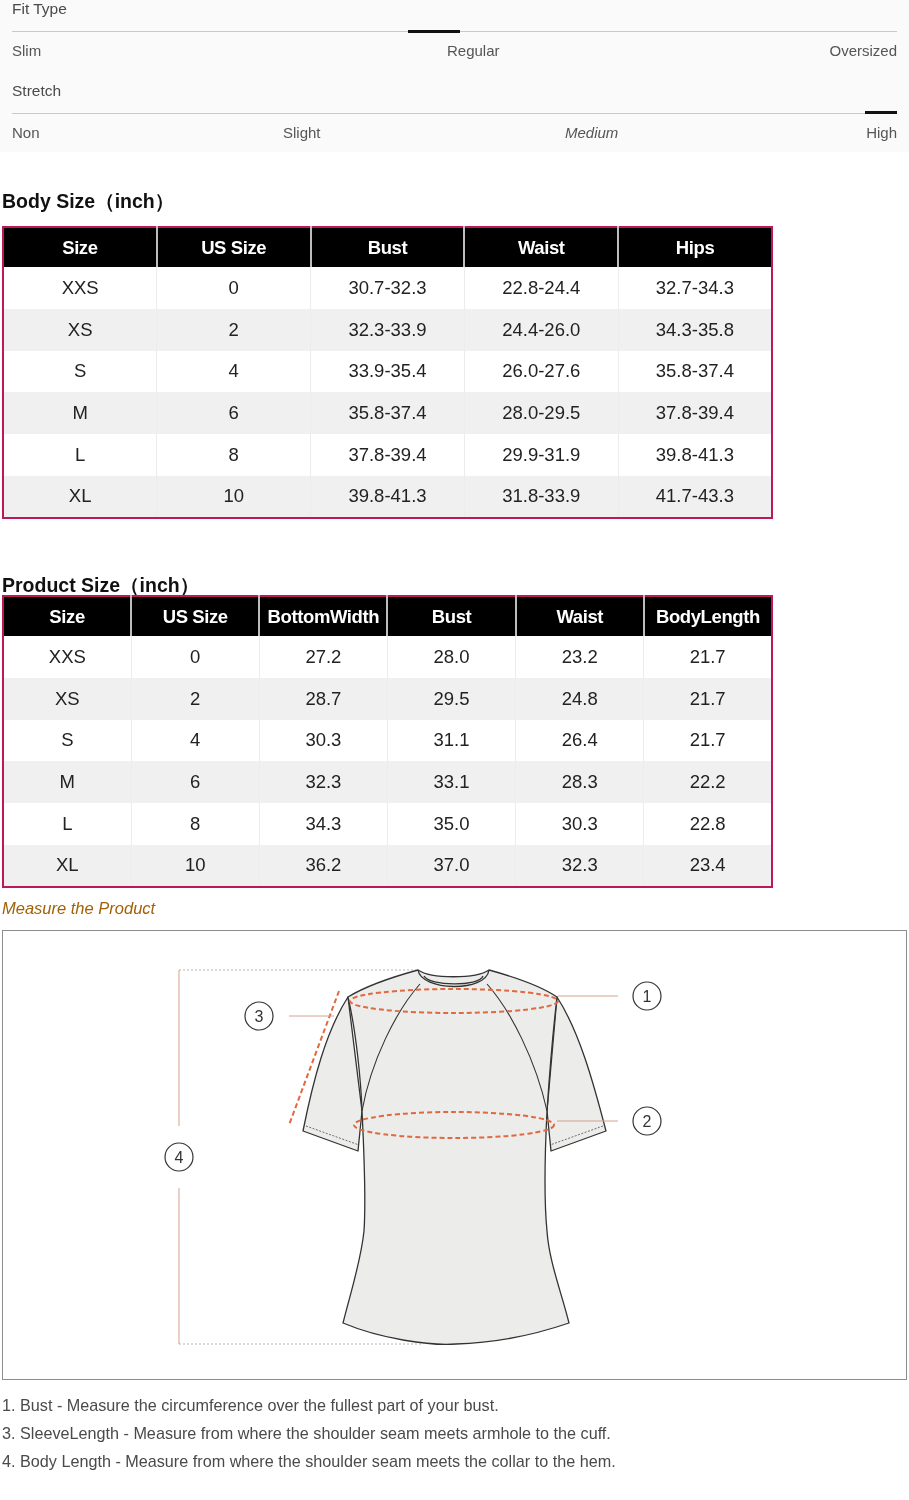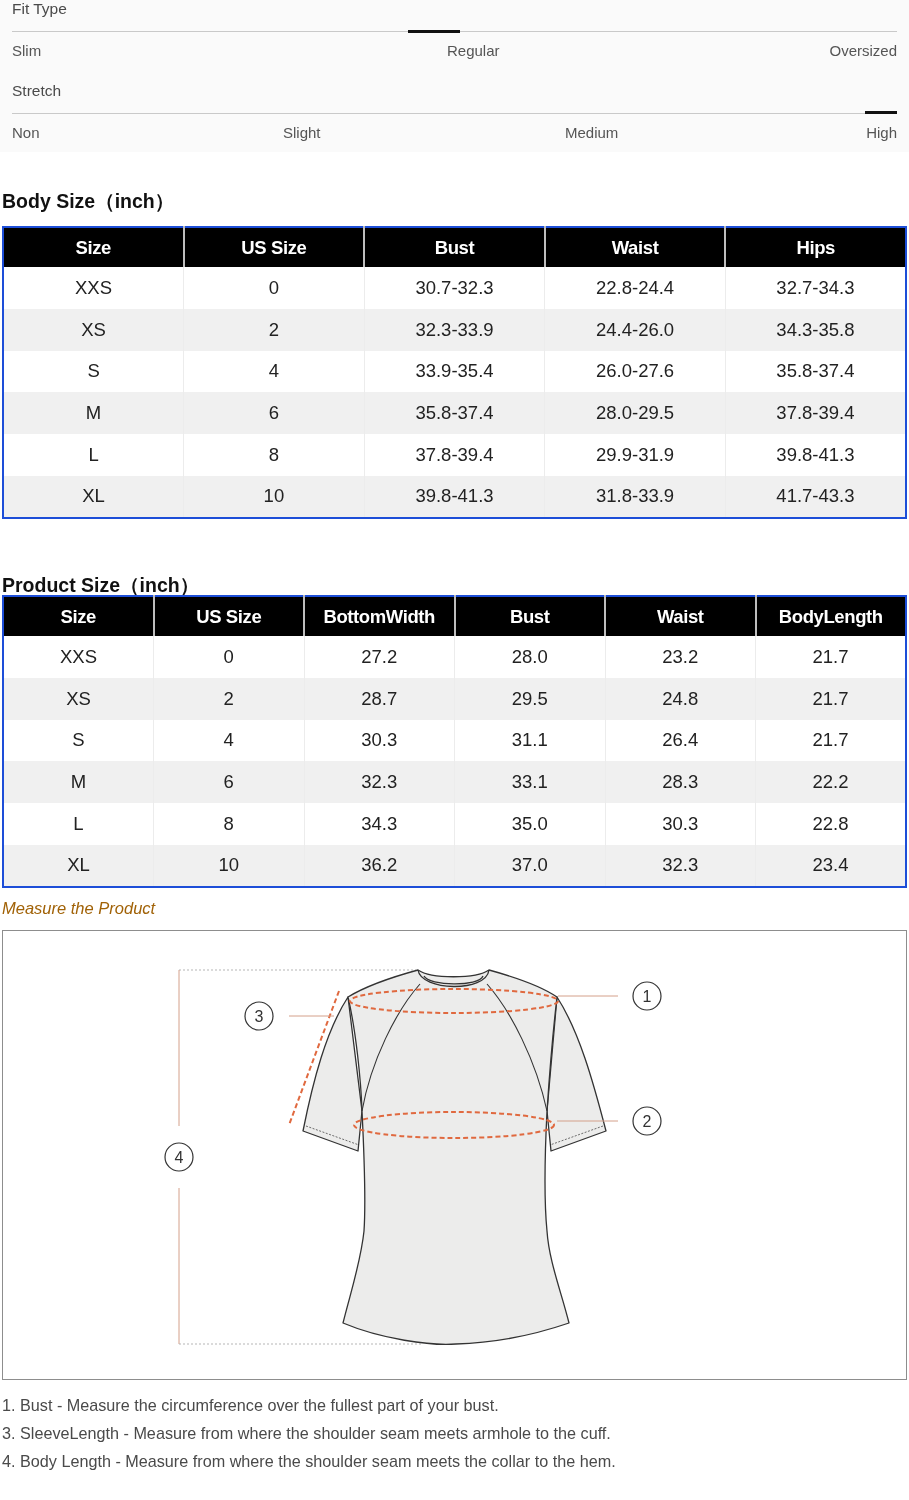--- a/index.html
+++ b/index.html
@@ -10,21 +10,21 @@
     .scales { position: absolute; left: 0; top: 0; width: 909px; height: 152px; background: #fafafa; }
     .scale-title { position: absolute; left: 12px; font-size: 15.5px; color: #4a4a4a; font-weight: 300; }
     .scale-line { position: absolute; left: 12px; right: 12px; height: 1px; background: #c9c9c9; }
     .scale-marker { position: absolute; height: 3px; background: #111; width: 52px; }
     .scale-label { position: absolute; font-size: 15px; color: #555; font-weight: 300; white-space: nowrap; }
 
     
     .section-title { position: absolute; left: 2px; font-size: 19.5px; font-weight: bold; color: #111; }
 
     
-    .size-table { position: absolute; left: 2px; width: 905px; border: 2px solid #1d4ed8; border-collapse: collapse; table-layout: fixed; }
+    .size-table { position: absolute; left: 2px; width: 771px; border: 2px solid #be185d; border-collapse: collapse; table-layout: fixed; }
     .size-table th { background: #000; color: #fff; font-weight: bold; font-size: 18.5px; height: 40px; border-right: 2px solid #bdbdbd; text-align: center; letter-spacing: -0.4px; }
     .size-table th:last-child { border-right: none; }
     .size-table td { font-size: 18.5px; color: #222; height: 41.8px; text-align: center; border-right: 1px solid #ececec; font-weight: 300; }
     .size-table td:last-child { border-right: none; }
     .size-table tr.odd td { background: #ffffff; }
     .size-table tr.even td { background: #f0f0f0; }
 
     .caption { position: absolute; left: 2px; top: 899px; font-size: 16.5px; font-style: italic; color: #a16207; font-weight: 300; }
 
     
@@ -44,21 +44,21 @@
   <div class="scale-marker" style="top:30px; left:408px;"></div>
   <div class="scale-label" style="top:42px; left:12px;">Slim</div>
   <div class="scale-label" style="top:42px; left:407px;margin-left:40px;">Regular</div>
   <div class="scale-label" style="top:42px; right:12px;">Oversized</div>
 
   <div class="scale-title" style="top:82px;text-align:center;">Stretch</div>
   <div class="scale-line" style="top:113px;"></div>
   <div class="scale-marker" style="top:111px; left:865px; width:32px;"></div>
   <div class="scale-label" style="top:124px; left:12px;">Non</div>
   <div class="scale-label" style="top:124px; left:283px;">Slight</div>
-  <div class="scale-label" style="top:124px; left:565px;">Medium</div>
+  <div class="scale-label" style="top:124px; left:565px;font-style:italic;">Medium</div>
   <div class="scale-label" style="top:124px; right:12px;">High</div>
 </div>
 
 <div class="section-title" style="top:188px;">Body Size（inch）</div>
 <table class="size-table" style="top:226px;">
   <thead>
     <tr>
       <th>Size</th>
       <th>US Size</th>
       <th>Bust</th>

